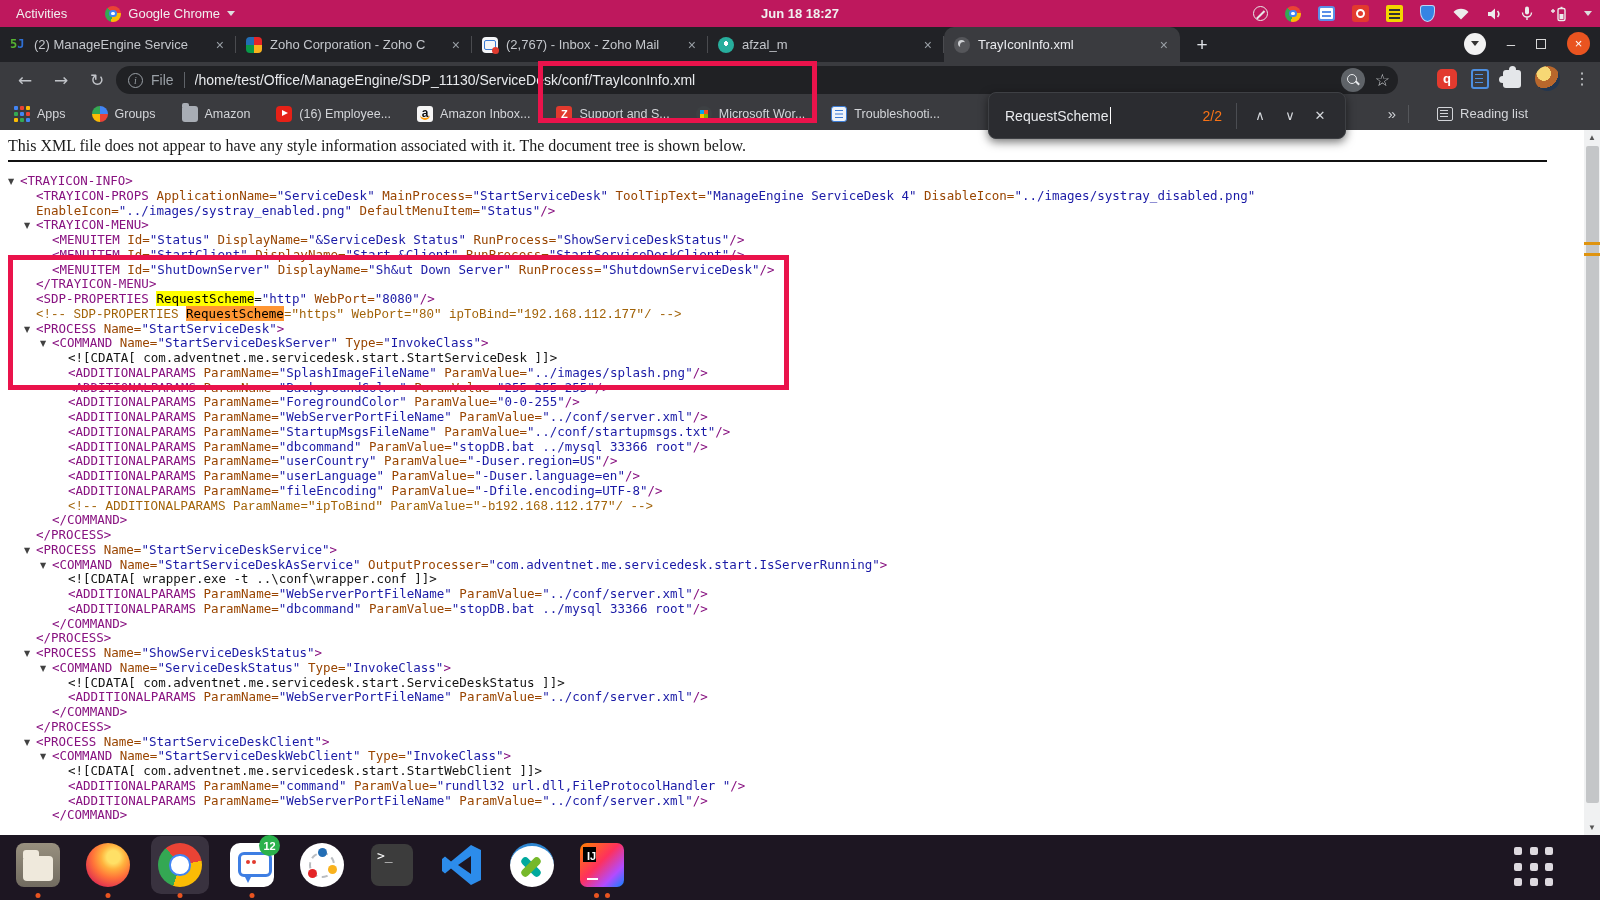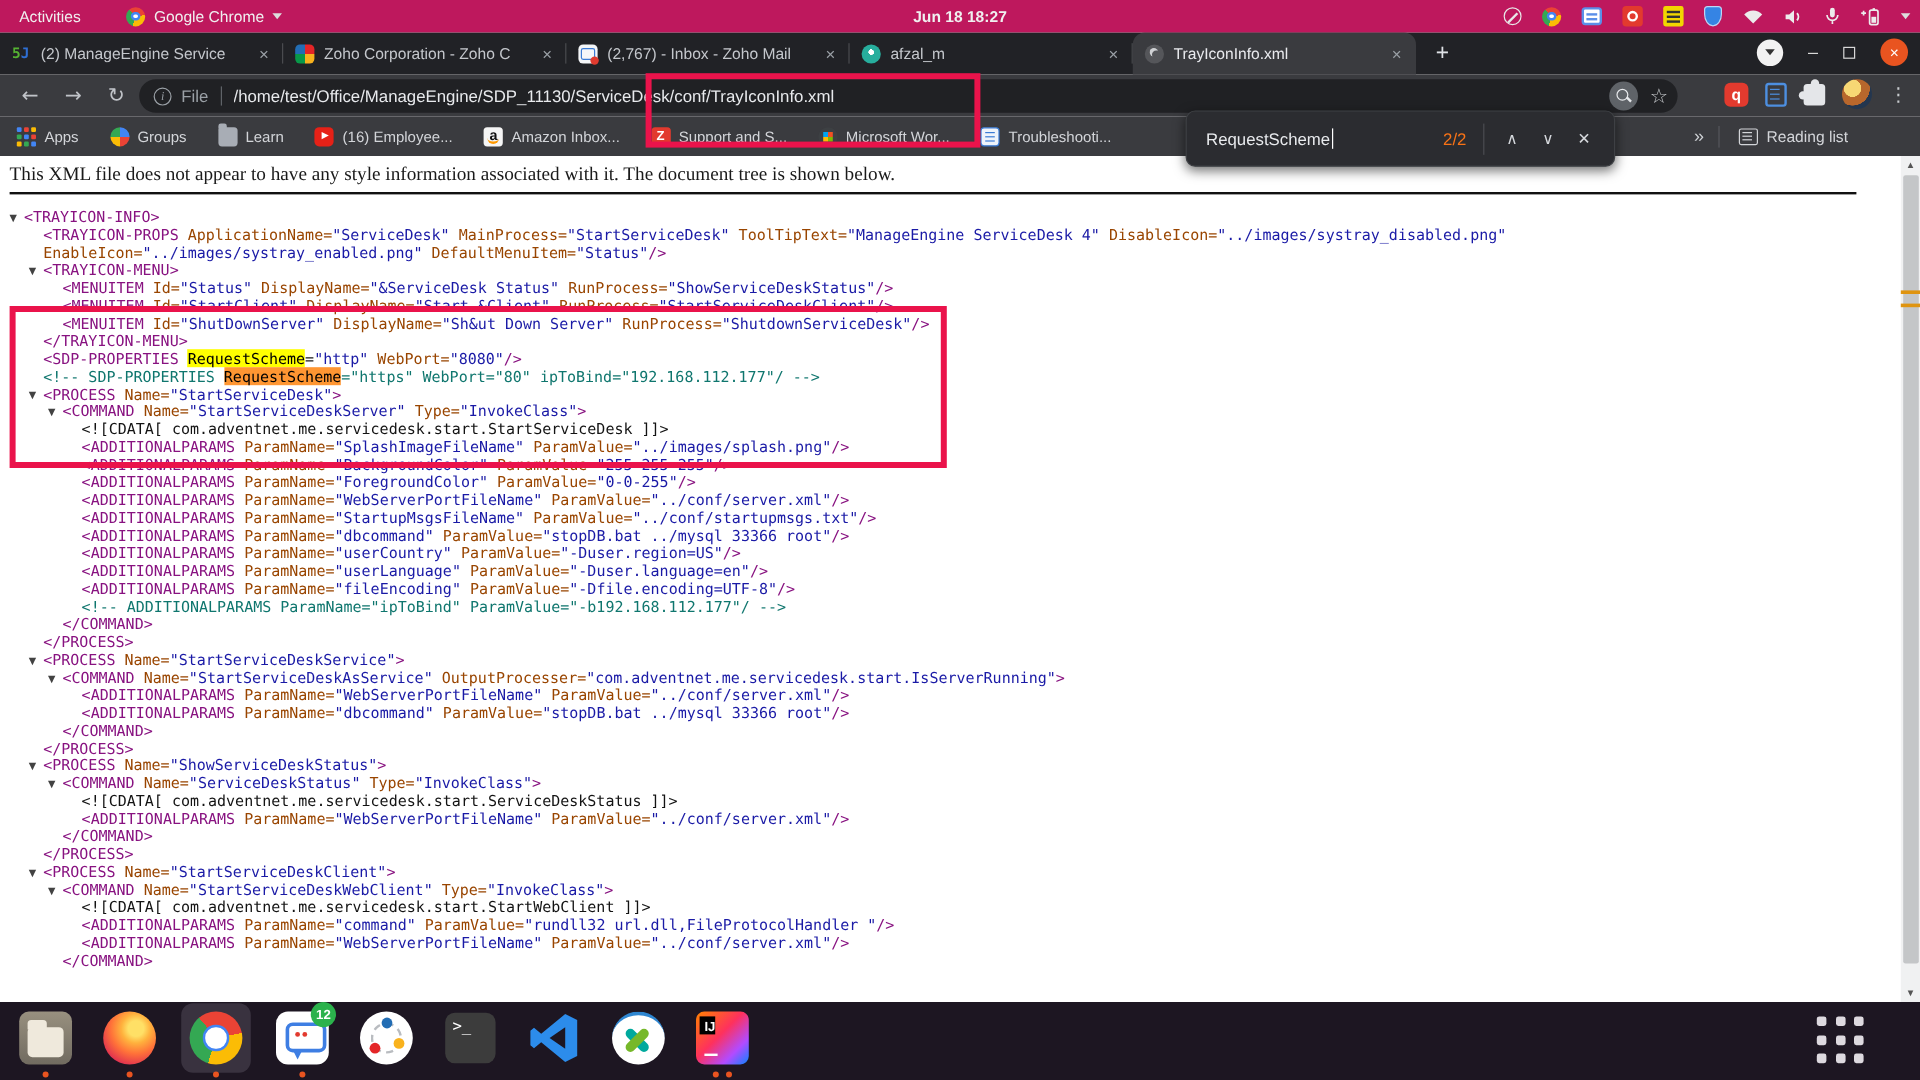--- a/index.html
+++ b/index.html
@@ -118,21 +118,21 @@
   .find-vdiv { width:1px; height:26px; background:#4b4d52; margin-right:8px; }
   .find-btn { width:30px; height:30px; display:flex; align-items:center; justify-content:center; color:#d5d8dc; border-radius:50%; font-size:13px; }
 
   
   #content { position:absolute; top:130px; left:0; right:0; bottom:65px; background:#fff; overflow:hidden; z-index:5; }
   #xml-notice { position:absolute; top:7px; left:8px; font-family:"Liberation Serif",serif; font-size:16px; color:#1a1a1a; }
   #xml-hr { position:absolute; top:30px; left:8px; right:53px; height:2px; background:#111; }
   #xml-tree { position:absolute; top:44px; left:0; right:18px; font-family:"DejaVu Sans Mono",monospace; font-size:12.5px; color:#131313; }
   .xline { height:14.75px; line-height:14.75px; white-space:pre; }
   .xline .arrow { display:inline-block; width:12px; margin-left:-12px; font-size:8px; color:#424242; font-family:"DejaVu Sans",sans-serif; vertical-align:1px; }
-  .t { color:#881280; } .n { color:#994500; } .v { color:#1a1aa6; } .c { color:#0f766e; } .x { color:#131313; }
+  .t { color:#881280; } .n { color:#994500; } .v { color:#1a1aa6; } .c { color:#a16207;font-family:Liberation Mono, monospace; } .x { color:#131313; }
   .hy { background:var(--hl-inactive,#ffff00); color:#000; }
   .ho { background:var(--hl-active,#ff9632); color:#000; }
 
   
   #scrollbar { position:absolute; top:130px; bottom:65px; right:0; width:16px; background:#f0f1f2; z-index:6; }
   .sb-arrow { position:absolute; left:0; width:16px; height:15px; display:flex; align-items:center; justify-content:center; font-size:8px; color:#555; }
   #sb-thumb { position:absolute; left:1.5px; right:1.5px; top:16px; bottom:32px; background:#c4c6c8; border-radius:2px; }
   .sb-mark { position:absolute; left:0; right:0; height:3px; background:#df9410; }
 
   
@@ -304,21 +304,21 @@
           <i style="left:12px;top:12px;background:#4285f4"></i>
       </span>
       <span>Apps</span>
     </span>
     <span class="bm">
       <span class="bm-ic ic-groups"></span>
       <span>Groups</span>
     </span>
     <span class="bm">
       <span class="bm-ic ic-folder"></span>
-      <span>Learn</span>
+      <span>Amazon</span>
     </span>
     <span class="bm">
       <span class="bm-ic ic-yt"></span>
       <span>(16) Employee...</span>
     </span>
     <span class="bm">
       <span class="bm-ic ic-amz">a</span>
       <span>Amazon Inbox...</span>
     </span>
     <span class="bm">
@@ -329,21 +329,21 @@
       <span class="bm-ic ic-ms"></span>
       <span>Microsoft Wor...</span>
     </span>
     <span class="bm">
       <span class="bm-ic ic-ts"></span>
       <span>Troubleshooti...</span>
     </span>
     <span id="bm-right">
       <span class="bm-chevrons">»</span>
       <span class="bm-vdiv"></span>
-      <span class="bm" style="margin:4px">
+      <span class="bm" style="margin:16px">
         <span class="ic-readlist"></span>
         <span>Reading list</span>
       </span>
     </span>
   </div>
 
   <div id="findbar">
     <span id="find-query">
       <span>RequestScheme</span>
       <span class="text-caret"></span>
@@ -379,20 +379,21 @@
         <div class="xline" style="padding-left: 68px;"><span class="t">&lt;ADDITIONALPARAMS</span><span class="n"> ParamName=</span><span class="v">"StartupMsgsFileName"</span><span class="n"> ParamValue=</span><span class="v">"../conf/startupmsgs.txt"</span><span class="t">/&gt;</span></div>
         <div class="xline" style="padding-left: 68px;"><span class="t">&lt;ADDITIONALPARAMS</span><span class="n"> ParamName=</span><span class="v">"dbcommand"</span><span class="n"> ParamValue=</span><span class="v">"stopDB.bat ../mysql 33366 root"</span><span class="t">/&gt;</span></div>
         <div class="xline" style="padding-left: 68px;"><span class="t">&lt;ADDITIONALPARAMS</span><span class="n"> ParamName=</span><span class="v">"userCountry"</span><span class="n"> ParamValue=</span><span class="v">"-Duser.region=US"</span><span class="t">/&gt;</span></div>
         <div class="xline" style="padding-left: 68px;"><span class="t">&lt;ADDITIONALPARAMS</span><span class="n"> ParamName=</span><span class="v">"userLanguage"</span><span class="n"> ParamValue=</span><span class="v">"-Duser.language=en"</span><span class="t">/&gt;</span></div>
         <div class="xline" style="padding-left: 68px;"><span class="t">&lt;ADDITIONALPARAMS</span><span class="n"> ParamName=</span><span class="v">"fileEncoding"</span><span class="n"> ParamValue=</span><span class="v">"-Dfile.encoding=UTF-8"</span><span class="t">/&gt;</span></div>
         <div class="xline" style="padding-left: 68px;"><span class="c">&lt;!-- ADDITIONALPARAMS ParamName="ipToBind" ParamValue="-b192.168.112.177"/ --&gt;</span></div>
         <div class="xline" style="padding-left: 52px;"><span class="t">&lt;/COMMAND&gt;</span></div>
         <div class="xline" style="padding-left: 36px;"><span class="t">&lt;/PROCESS&gt;</span></div>
         <div class="xline" style="padding-left: 36px;"><span class="arrow">▼</span><span class="t">&lt;PROCESS</span><span class="n"> Name=</span><span class="v">"StartServiceDeskService"</span><span class="t">&gt;</span></div>
         <div class="xline" style="padding-left: 52px;"><span class="arrow">▼</span><span class="t">&lt;COMMAND</span><span class="n"> Name=</span><span class="v">"StartServiceDeskAsService"</span><span class="n"> OutputProcesser=</span><span class="v">"com.adventnet.me.servicedesk.start.IsServerRunning"</span><span class="t">&gt;</span></div>
+        <div class="xline" style="padding-left: 68px;"><span class="x">&lt;![CDATA[ wrapper.exe -t ..\conf\wrapper.conf ]]&gt;</span></div>
         <div class="xline" style="padding-left: 68px;"><span class="t">&lt;ADDITIONALPARAMS</span><span class="n"> ParamName=</span><span class="v">"WebServerPortFileName"</span><span class="n"> ParamValue=</span><span class="v">"../conf/server.xml"</span><span class="t">/&gt;</span></div>
         <div class="xline" style="padding-left: 68px;"><span class="t">&lt;ADDITIONALPARAMS</span><span class="n"> ParamName=</span><span class="v">"dbcommand"</span><span class="n"> ParamValue=</span><span class="v">"stopDB.bat ../mysql 33366 root"</span><span class="t">/&gt;</span></div>
         <div class="xline" style="padding-left: 52px;"><span class="t">&lt;/COMMAND&gt;</span></div>
         <div class="xline" style="padding-left: 36px;"><span class="t">&lt;/PROCESS&gt;</span></div>
         <div class="xline" style="padding-left: 36px;"><span class="arrow">▼</span><span class="t">&lt;PROCESS</span><span class="n"> Name=</span><span class="v">"ShowServiceDeskStatus"</span><span class="t">&gt;</span></div>
         <div class="xline" style="padding-left: 52px;"><span class="arrow">▼</span><span class="t">&lt;COMMAND</span><span class="n"> Name=</span><span class="v">"ServiceDeskStatus"</span><span class="n"> Type=</span><span class="v">"InvokeClass"</span><span class="t">&gt;</span></div>
         <div class="xline" style="padding-left: 68px;"><span class="x">&lt;![CDATA[ com.adventnet.me.servicedesk.start.ServiceDeskStatus ]]&gt;</span></div>
         <div class="xline" style="padding-left: 68px;"><span class="t">&lt;ADDITIONALPARAMS</span><span class="n"> ParamName=</span><span class="v">"WebServerPortFileName"</span><span class="n"> ParamValue=</span><span class="v">"../conf/server.xml"</span><span class="t">/&gt;</span></div>
         <div class="xline" style="padding-left: 52px;"><span class="t">&lt;/COMMAND&gt;</span></div>
         <div class="xline" style="padding-left: 36px;"><span class="t">&lt;/PROCESS&gt;</span></div>

